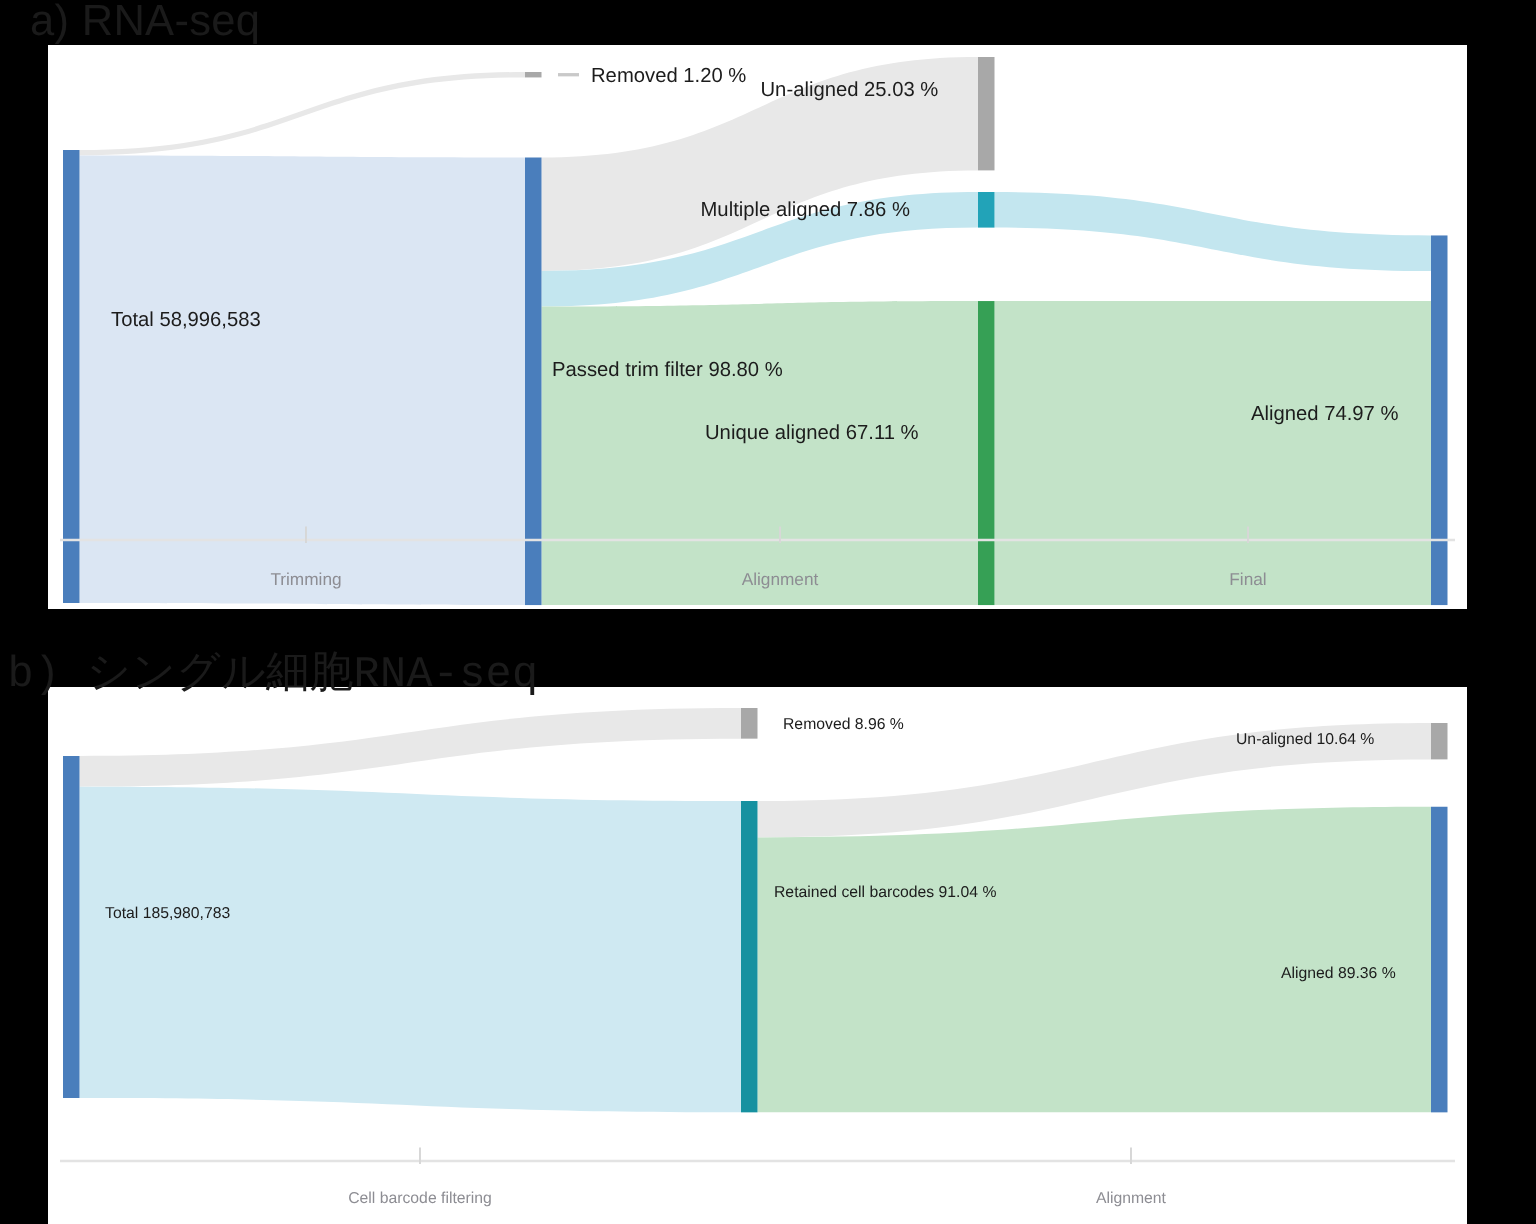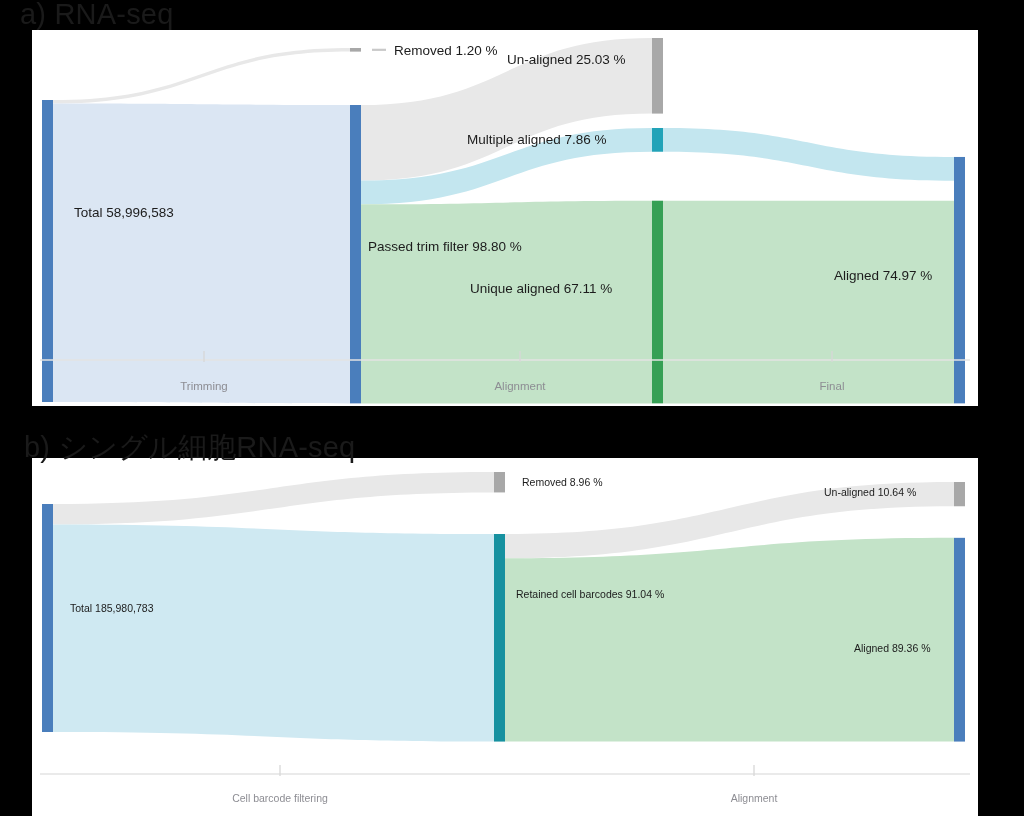--- a/index.html
+++ b/index.html
@@ -6,21 +6,21 @@
   body{width:1024px;height:816px;overflow:hidden;font-family:"Liberation Sans",sans-serif;}
   #root{position:relative;width:1024px;height:816px;background:#000;}
 
   .panel{position:absolute;background:#fff;overflow:hidden;}
   #panel-a{left:32px;top:30px;width:946px;height:376px;}
   #panel-b{left:32px;top:458px;width:946px;height:358px;}
 
   .fig-title{position:absolute;color:#1a1a1a;font-size:29px;font-weight:400;
              white-space:nowrap;letter-spacing:0.2px;}
   #title-a{left:20px;top:-2px;}
-  #title-b{left:24px;top:428px;}
+  #title-b{left:5px;top:428px;font-family:Liberation Mono, monospace;}
 
   svg{display:block;}
   .flow{stroke:none;}
   .node{stroke:none;}
   .lbl{font-family:"Liberation Sans",sans-serif;fill:#1c1c1c;}
   .lbl-a{font-size:13.5px;}
   .lbl-b{font-size:10.5px;}
   .axis-line{stroke:#e3e3e3;stroke-width:1.6;}
   .axis-tick{stroke:#d7d7d7;stroke-width:1.3;}
   .axis-text{font-family:"Liberation Sans",sans-serif;fill:#8d8d93;text-anchor:middle;}

